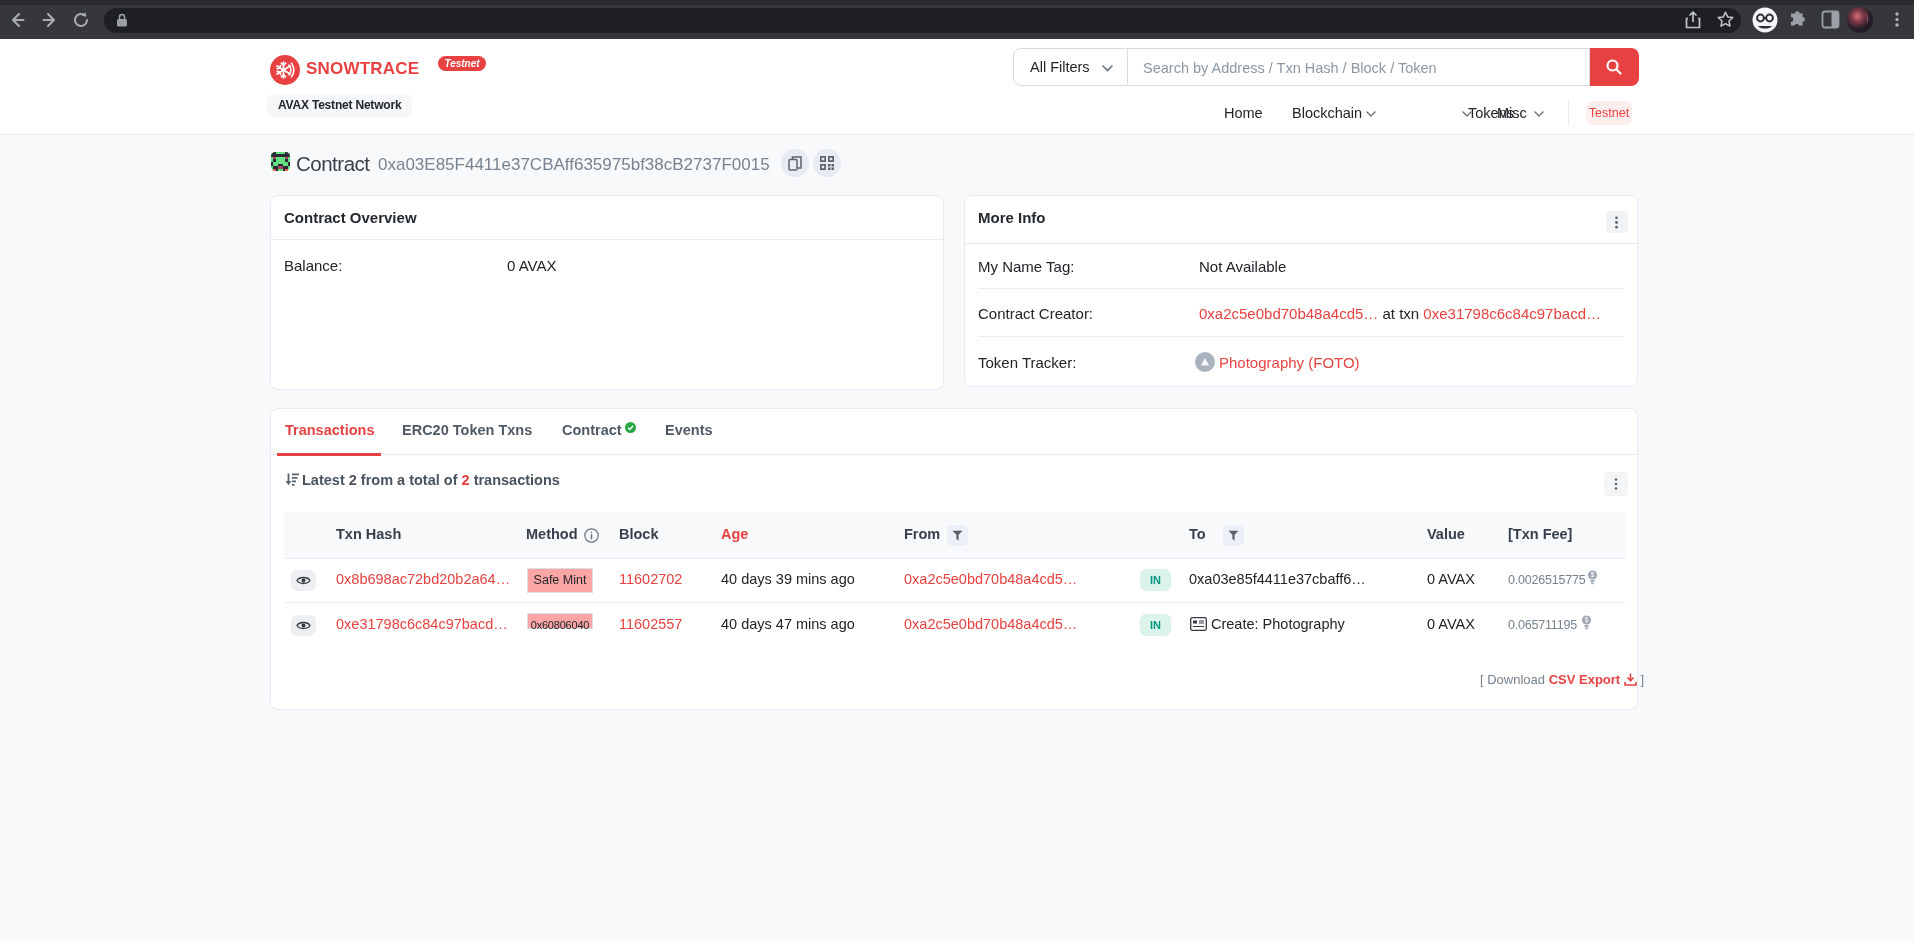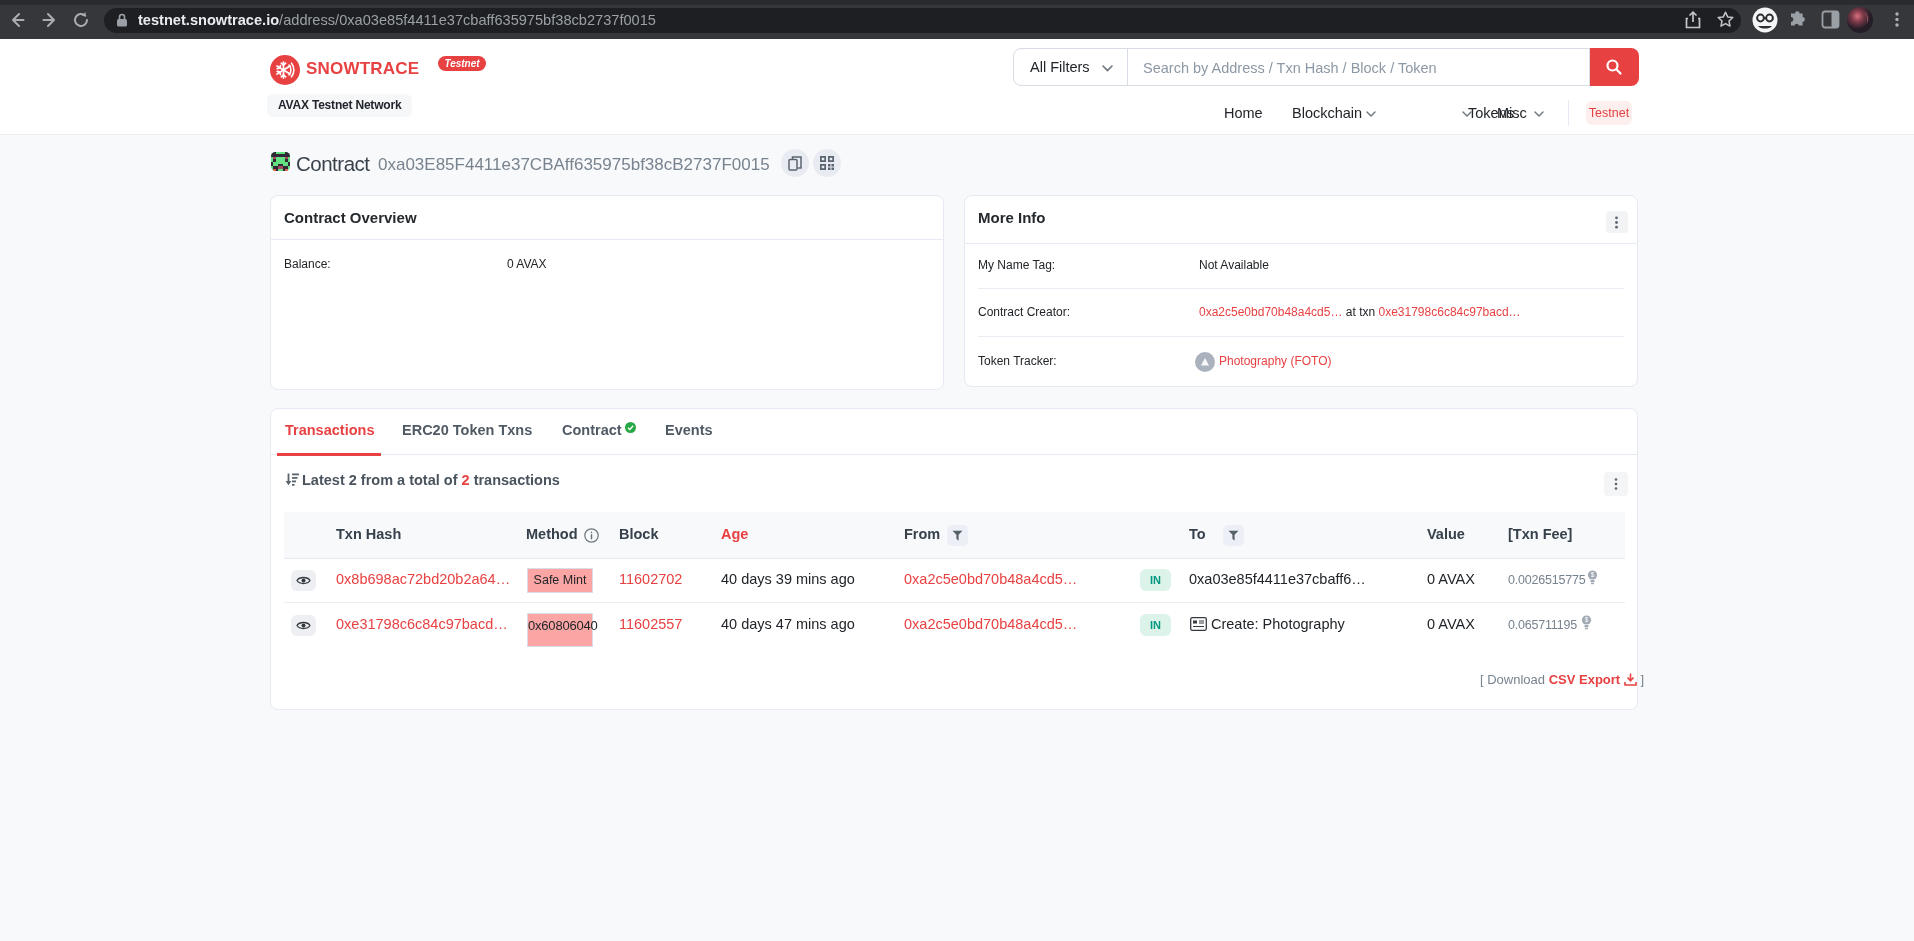--- a/index.html
+++ b/index.html
@@ -27,21 +27,21 @@
 #navTestnet { position:absolute; left:1586px; top:101px; width:46px; height:24px; background:#fdefee; border-radius:6px; color:#e84142; font-size:12.5px; text-align:center; line-height:24px; }
 #pageTitle { position:absolute; left:296px; top:152px; font-size:20.5px; letter-spacing:-0.5px; color:#39424c; }
 #pageAddr  { position:absolute; left:378px; top:155px; font-size:17px; color:#77838f; letter-spacing:0px; }
 .circBtn { position:absolute; top:149px; width:28px; height:28px; border-radius:50%; background:#e9ebf2; }
 
 .card { position:absolute; background:#fff; border:1px solid #e7eaf3; border-radius:8px; }
 #card1 { left:270px; top:195px; width:674px; height:195px; }
 #card2 { left:964px; top:195px; width:674px; height:192px; }
 .cardHead { position:absolute; left:13px; top:13px; font-size:15px; font-weight:bold; color:#24292e; }
 .cardDivider { position:absolute; left:0; right:0; height:1px; background:#e7eaf3; }
-.lbl { position:absolute; font-size:12px; color:#212529; }
+.lbl { position:absolute; font-size:15px; color:#212529; }
 .rowline { position:absolute; left:13px; right:13px; height:1px; background:#e9ecf3; }
 .redlink { color:#e84142; }
 
 #panel { position:absolute; left:270px; top:408px; width:1368px; height:302px; background:#fff; border:1px solid #e7eaf3; border-radius:8px; }
 #tabsRow { position:absolute; left:0; top:0; width:100%; height:46px; border-bottom:1px solid #e7eaf3; }
 .tab { position:absolute; top:13px; font-size:14.5px; font-weight:bold; color:#505a64; white-space:nowrap; }
 #tabActiveBar { position:absolute; left:6px; top:44px; width:104px; height:3px; background:#e84142; }
 #latestLine { position:absolute; left:31px; top:63px; font-size:14.5px; color:#4a545e;font-weight:bold; }
 #panelKebab { position:absolute; left:1333px; top:63px; width:24px; height:24px; background:#f4f5f7; border-radius:4px; }
 #thead { position:absolute; left:13px; top:103px; width:1341px; height:47px; background:#f8f9fa; border-bottom:1px solid #e7eaf3; }
@@ -67,21 +67,20 @@
     </svg>
   <svg class="abs" style="left:72px;top:11px" width="18" height="18" viewBox="0 0 18 18">
       <path d="M15 9 a6 6 0 1 1 -1.8 -4.3" stroke="#a9adb2" stroke-width="2" fill="none" stroke-linecap="round"></path>
       <path d="M13.6 1 v4 h-4 z" fill="#a9adb2"></path>
     </svg>
   <div id="urlpill"></div>
   <svg class="abs" style="left:116px;top:13px" width="12" height="14" viewBox="0 0 12 14">
       <rect x="1" y="6" width="10" height="7.5" rx="1.5" fill="#9aa0a6"></rect>
       <path d="M3.5 6 V4 a2.5 2.5 0 0 1 5 0 V6" stroke="#9aa0a6" stroke-width="1.6" fill="none"></path>
     </svg>
-  <div class="urltext"><b>testnet.snowtrace.io</b><span class="path">/address/0xa03e85f4411e37cbaff635975bf38cb2737f0015</span></div>
   <svg class="abs" style="left:1685px;top:11px" width="16" height="18" viewBox="0 0 16 18">
       <path d="M8 1.5 V11 M4.5 4.5 L8 1.2 L11.5 4.5" stroke="#c2c6cb" stroke-width="1.7" fill="none"></path>
       <path d="M3 7.5 H1.5 V16.5 H14.5 V7.5 H13" stroke="#c2c6cb" stroke-width="1.7" fill="none"></path>
     </svg>
   <svg class="abs" style="left:1717px;top:11px" width="17" height="17" viewBox="0 0 17 17">
       <path d="M8.5 1.2 L10.7 5.9 L15.8 6.5 L12 10 L13 15.1 L8.5 12.6 L4 15.1 L5 10 L1.2 6.5 L6.3 5.9 Z" stroke="#c2c6cb" stroke-width="1.5" fill="none" stroke-linejoin="round"></path>
     </svg>
   <svg class="abs" style="left:1752px;top:7px" width="26" height="26" viewBox="0 0 26 26">
       <circle cx="13" cy="13" r="12.5" fill="#f5f6f7"></circle>
       <circle cx="8.5" cy="11" r="3.4" fill="none" stroke="#2c2f33" stroke-width="2"></circle>
@@ -327,21 +326,21 @@
       </svg>
   </div>
   <div class="trow" style="top:195px">
     <div class="eyebtn">
         <svg class="abs" style="left:5px;top:5px" width="15" height="11" viewBox="0 0 15 11">
           <path d="M1 5.5 C3.5 1.5 11.5 1.5 14 5.5 C11.5 9.5 3.5 9.5 1 5.5 Z" fill="none" stroke="#343a40" stroke-width="1.3"></path>
           <circle cx="7.5" cy="5.5" r="2" fill="#343a40"></circle>
         </svg>
       </div>
     <span class="tdlink" style="left:52px;top:12px">0xe31798c6c84c97bacd…</span>
-    <div class="badge-method" style="left:243px;top:9px;width:66px;height:34px;font-size:13px;letter-spacing:-0.2px;line-height:23px">0x60806040</div>
+    <div class="badge-method" style="left:243px;top:9px;width:66px;height:16px;font-size:11px;letter-spacing:-0.2px;line-height:23px">0x60806040</div>
     <span class="tdlink" style="left:335px;top:12px">11602557</span>
     <span class="td" style="left:437px;top:12px">40 days 47 mins ago</span>
     <span class="tdlink" style="left:620px;top:12px">0xa2c5e0bd70b48a4cd5…</span>
     <div class="badge-in">IN</div>
     <svg class="abs" style="left:906px;top:13px" width="17" height="14" viewBox="0 0 17 14">
         <rect x="0.7" y="0.7" width="15.6" height="12.6" rx="1.5" fill="none" stroke="#343a40" stroke-width="1.3"></rect>
         <rect x="3" y="3.5" width="4" height="3" fill="#343a40"></rect>
         <path d="M9 4 h5 M9 6 h5 M3 9.5 h11" stroke="#343a40" stroke-width="1.2"></path>
       </svg>
     <span class="td" style="left:927px;top:12px">Create: Photography</span>

